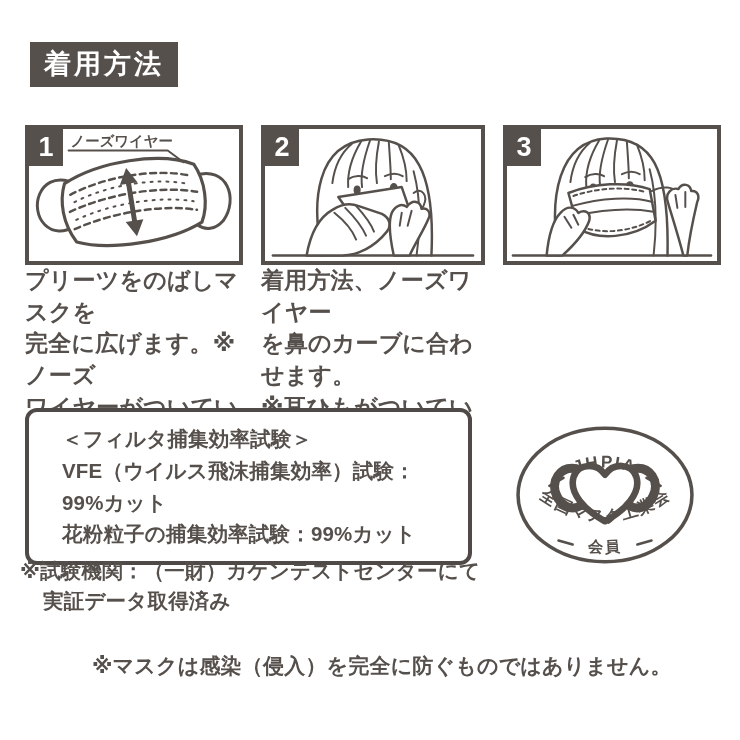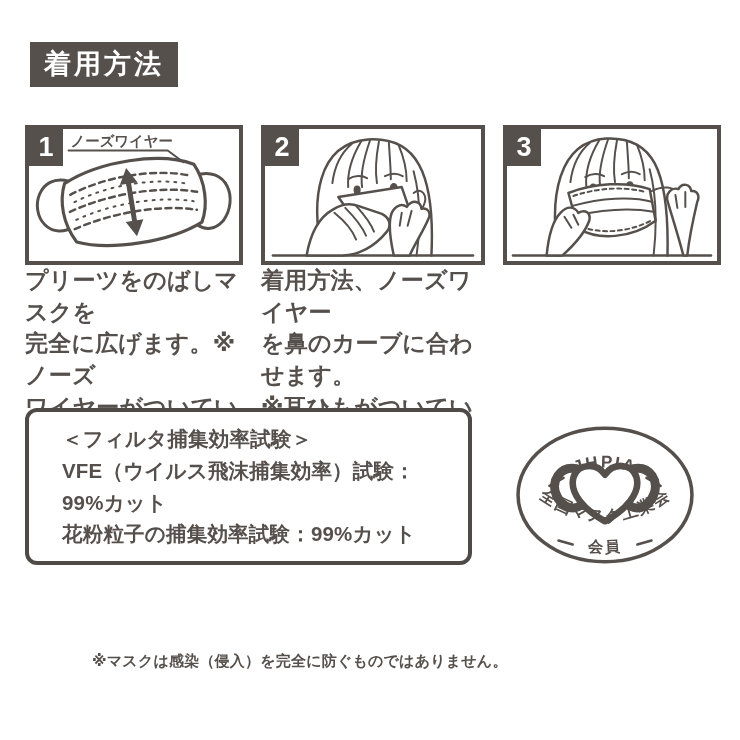--- a/index.html
+++ b/index.html
@@ -44,21 +44,21 @@
   }
   .seal-wrap { position:absolute; left:514px; top:424px; width:182px; height:142px; }
   .seal-wrap svg { width:100%; height:100%; display:block; }
   .test-note {
     position:absolute; left:20px; top:556px;
     font-size:20.5px; font-weight:600; line-height:1.45; letter-spacing:0.2px;
   }
   .test-note .indent { margin-left:23px; }
   .disclaimer {
     position:absolute; left:92px; top:652px; width:640px;
-    font-size:15px; font-weight:600; letter-spacing:0.2px;
+    font-size:21px; font-weight:600; letter-spacing:0.2px;
   }
   .ink-stroke { stroke:#56504c; fill:none; stroke-linecap:round; stroke-linejoin:round; }
   .ink-fill { fill:#56504c; }
   .white-fill { fill:#ffffff; }
   svg text { fill:#56504c; font-family:"Liberation Sans","DejaVu Sans",sans-serif; }
 </style>
 </head>
 <body>
 
 <div class="sheet">
@@ -221,16 +221,20 @@
       </text>
       <text font-size="16.5" font-weight="700" letter-spacing="1" text-anchor="middle">
         <textPath href="#sealMid" startOffset="50%">全国マスク工業会</textPath>
       </text>
       <text font-size="15" font-weight="700" letter-spacing="2" text-anchor="middle">
         <textPath href="#sealBottom" startOffset="50%">会員</textPath>
       </text>
     </svg>
   </div>
 
+  <div class="test-note">
+    <div>※試験機関：（一財）カケンテストセンターにて</div>
+    <div class="indent">実証データ取得済み</div>
+  </div>
 
   <div class="disclaimer">※マスクは感染（侵入）を完全に防ぐものではありません。</div>
 
 </div>
 
 </body></html>

